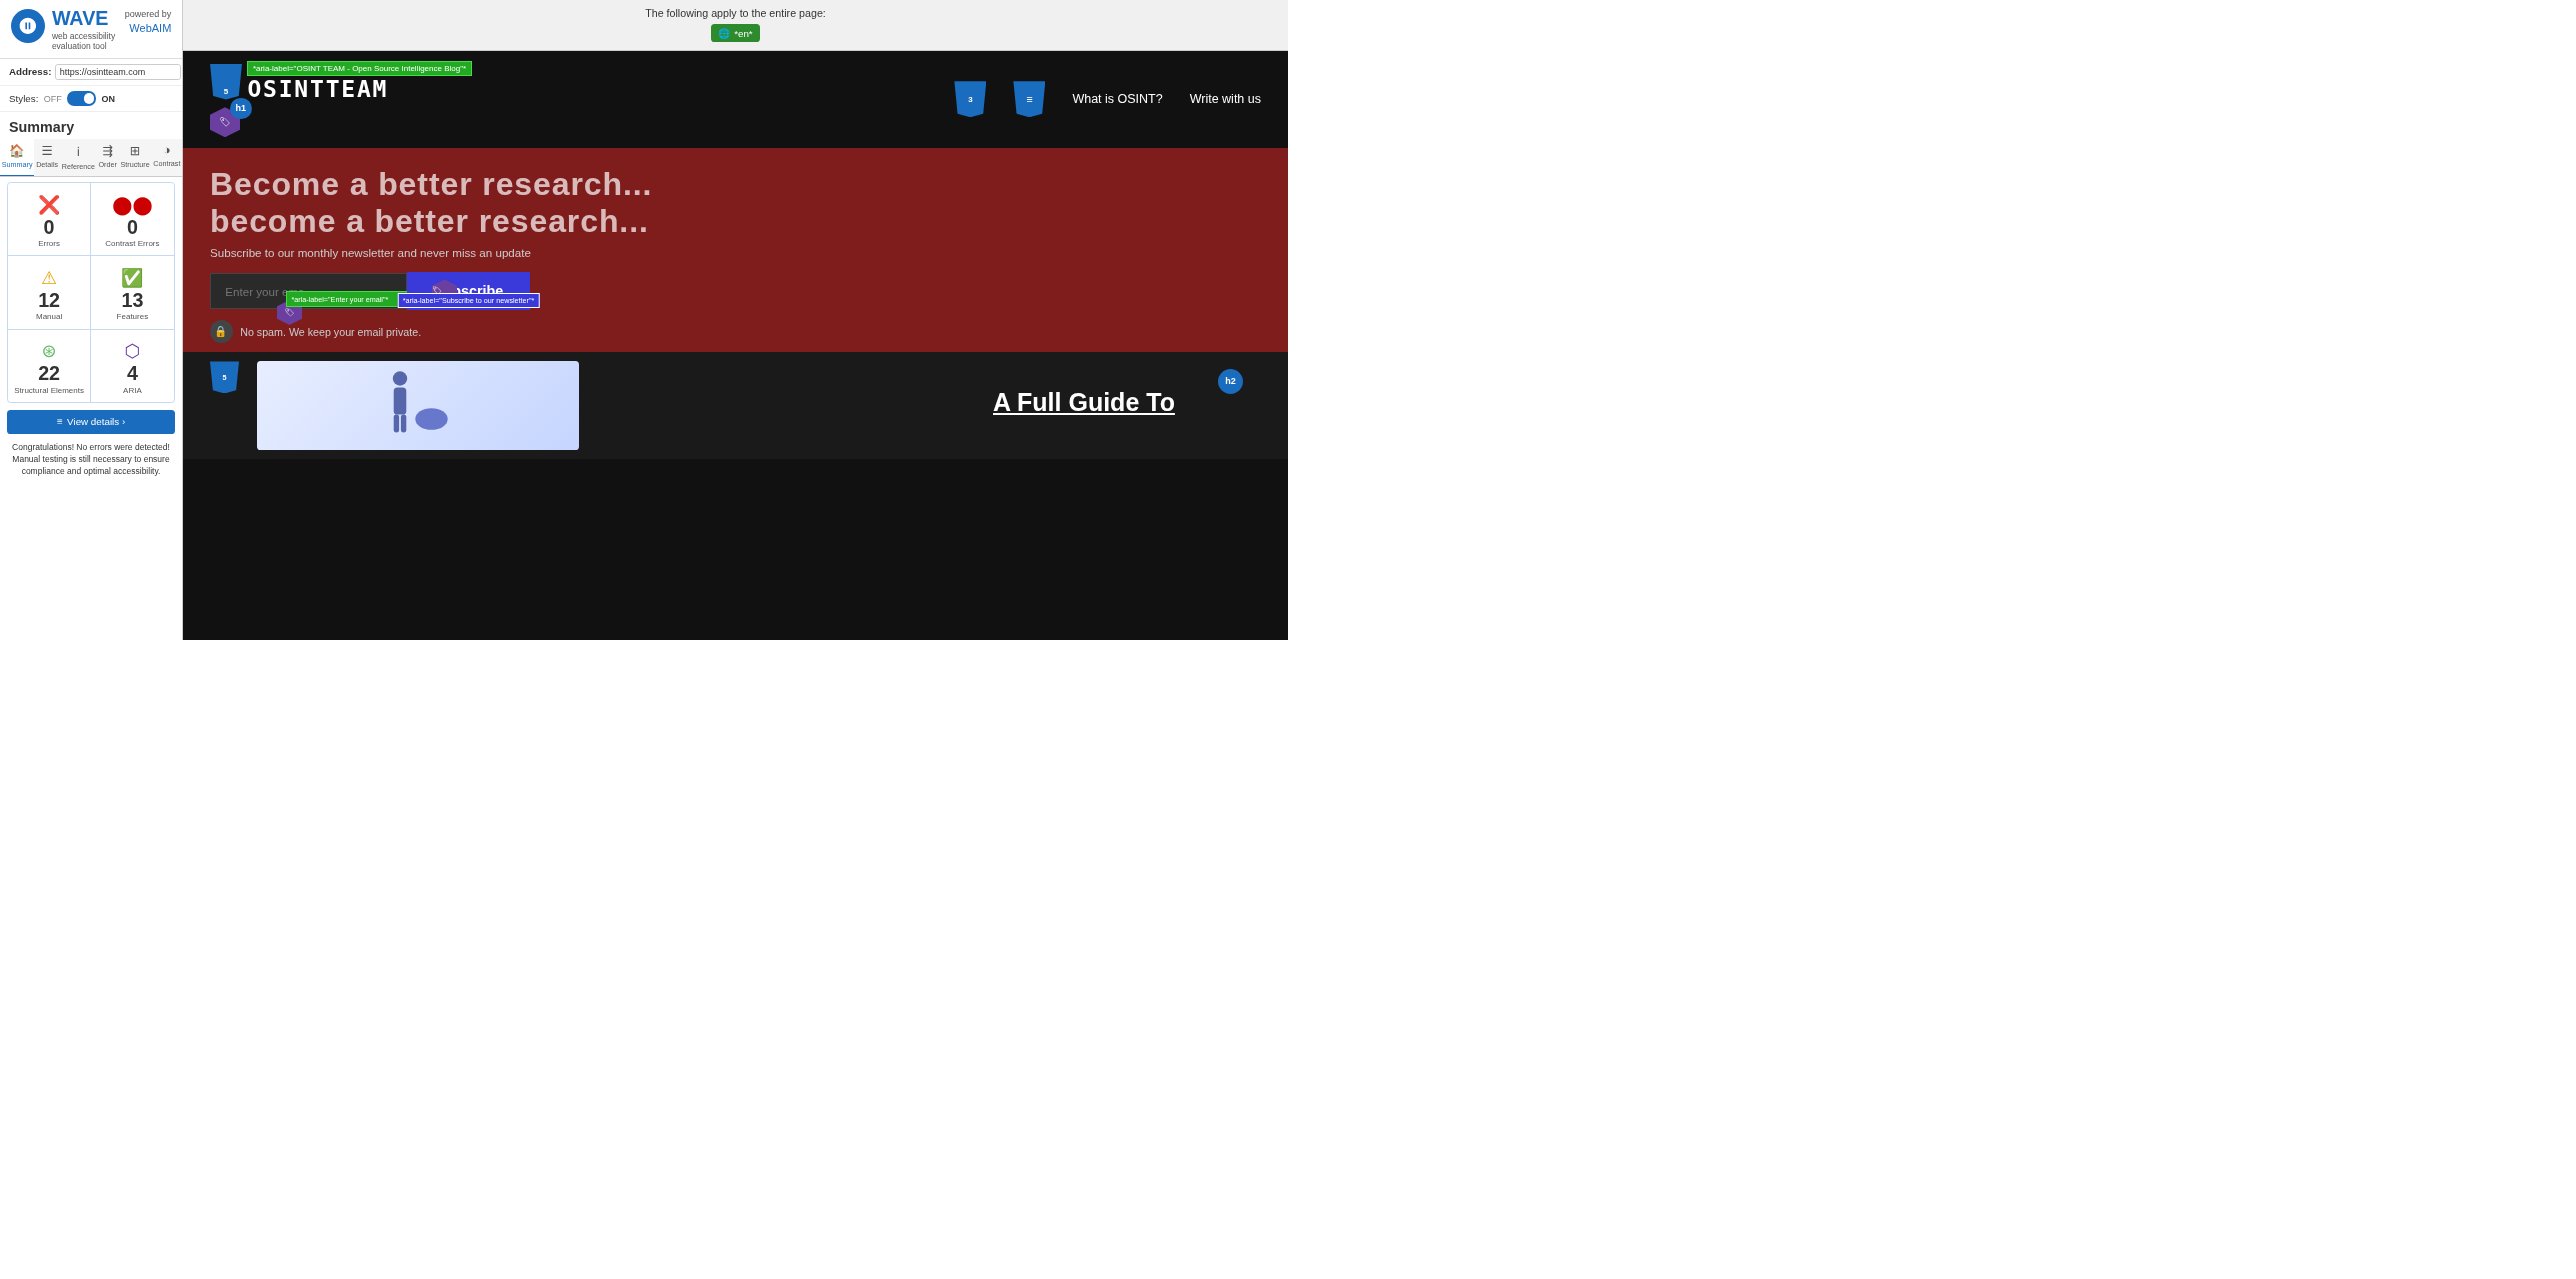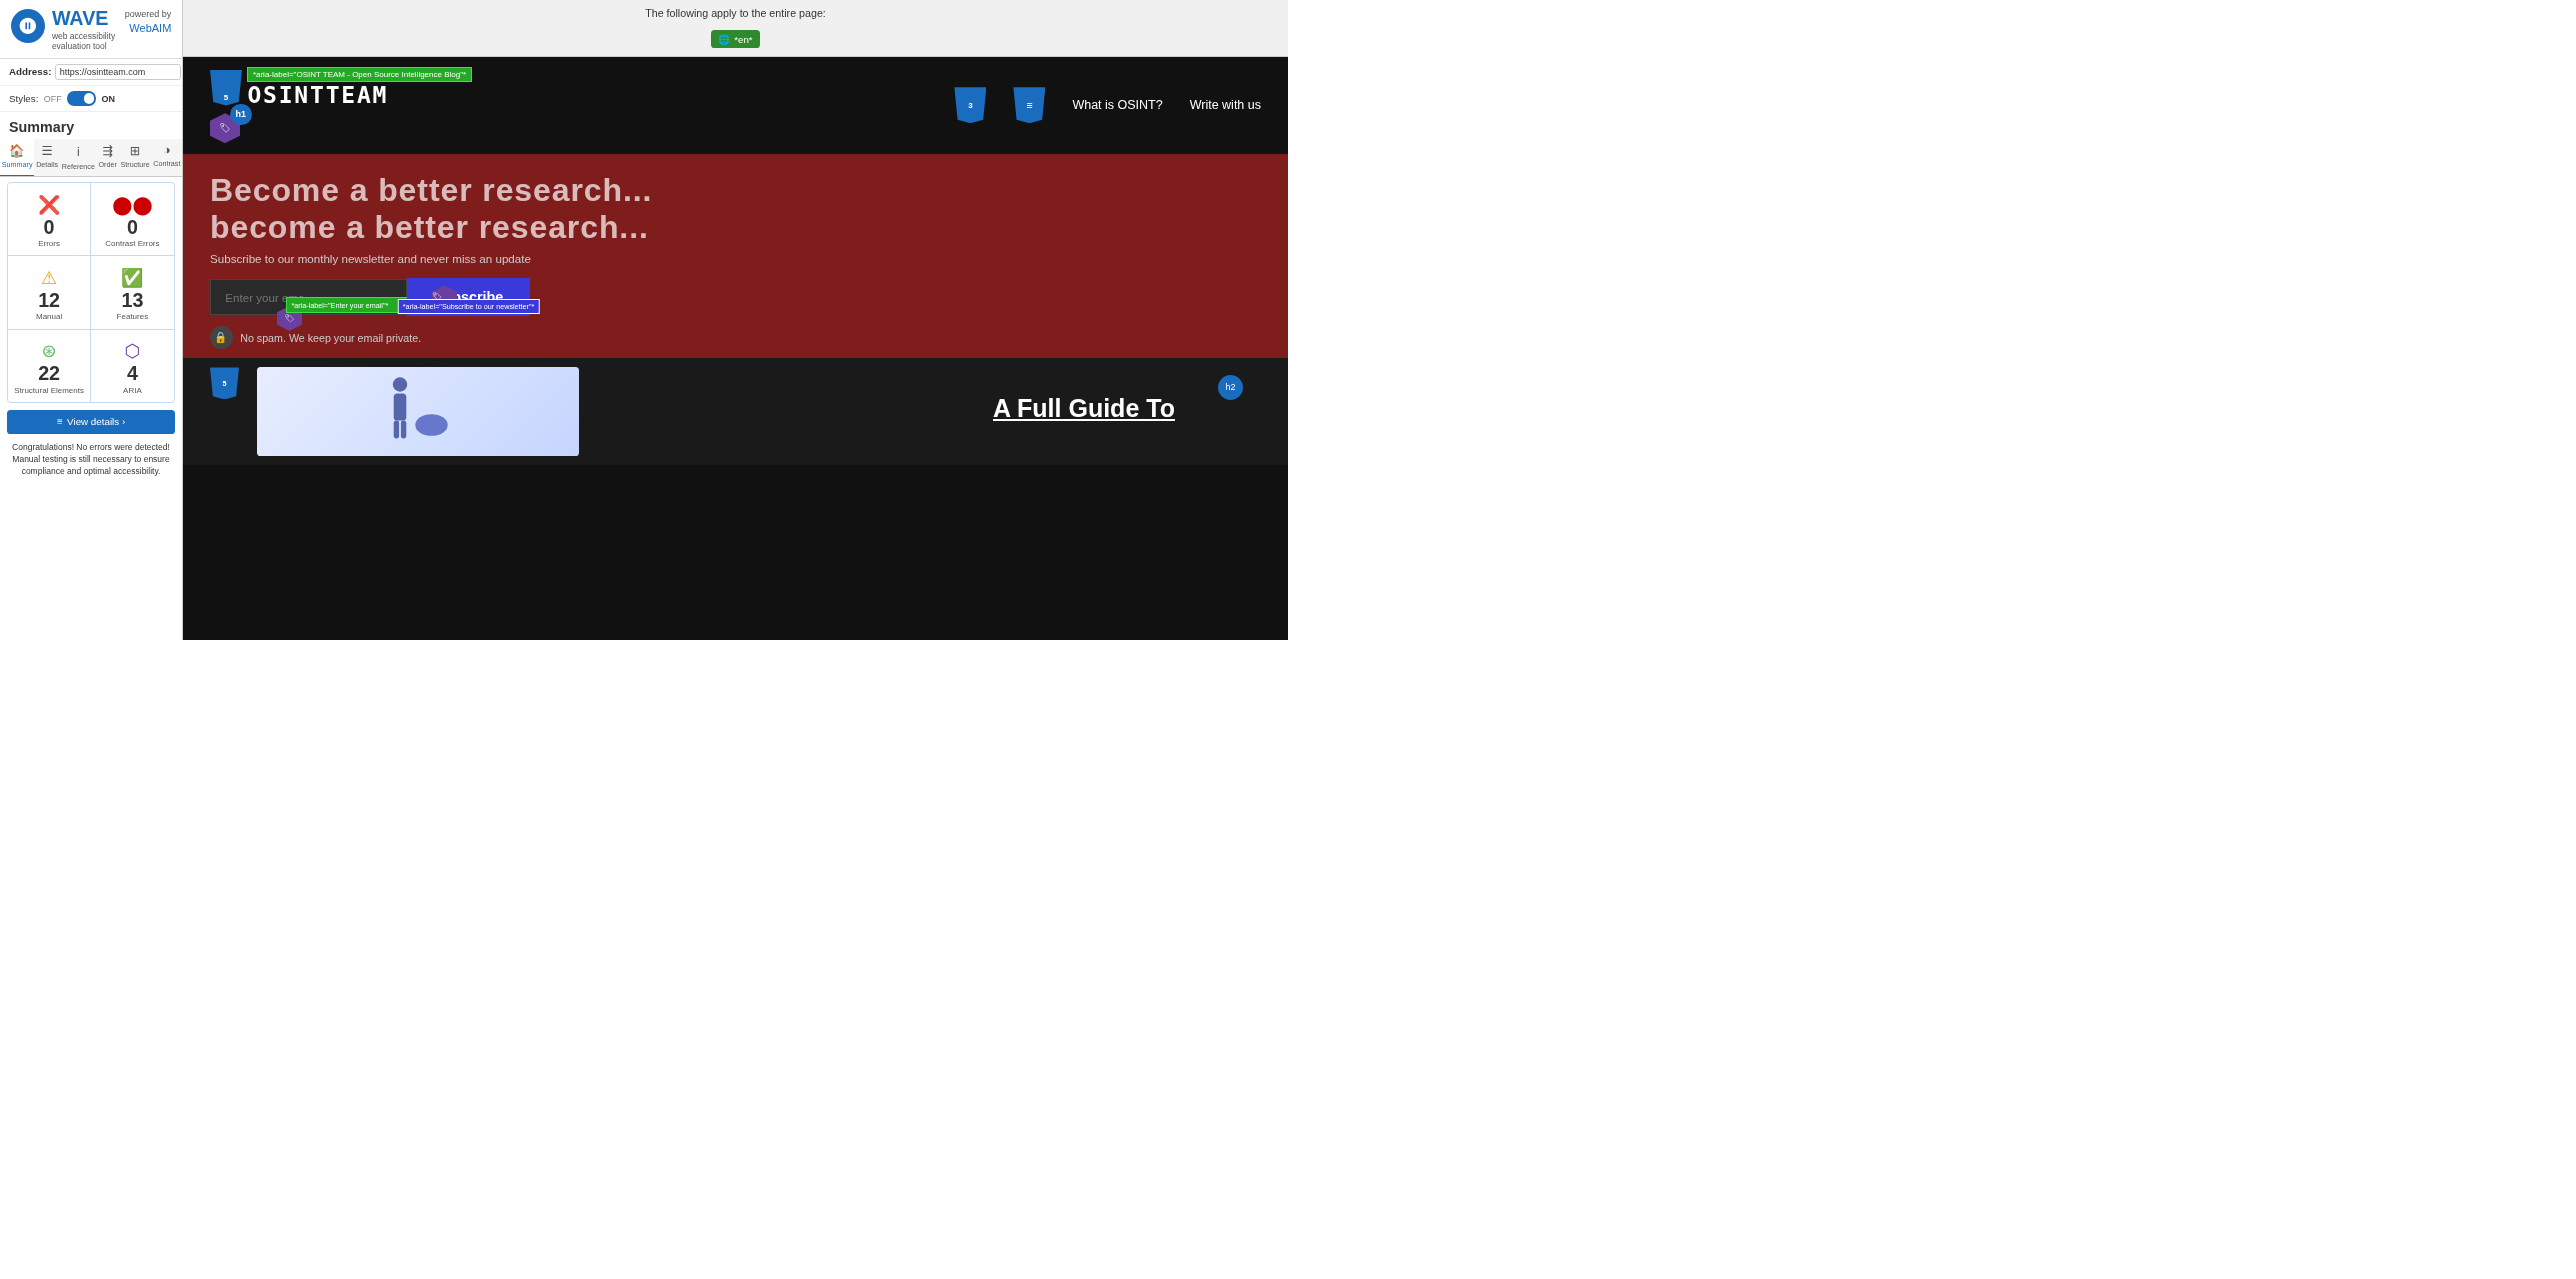--- a/index.html
+++ b/index.html
@@ -172,21 +172,21 @@
       flex-direction: column;
     }
 
     #wave-top-bar {
       background: #f0f0f0;
       border-bottom: 0.9px solid #ccc;
       padding: 7.2px 18px;
       display: flex;
       flex-direction: column;
       align-items: center;
-      gap: 11px;
+      gap: 5px;
     }
     #applies-text { font-size: 10.7px; color: #333; }
     #lang-badge {
       display: flex;
       align-items: center;
       gap: 3.6px;
     }
     .badge-green {
       background: #2d8a2d;
       color: #fff;
@@ -425,21 +425,21 @@
 
     #h2-badge {
       background: #1a6cbe;
       color: #fff;
       border-radius: 50%;
       width: 25px; height: 25px;
       display: flex;
       align-items: center;
       justify-content: center;
       font-size: 9px;
-      font-weight: normal;
+      font-weight: bold;
       position: absolute;
       right: 18px;
       top: 7.2px;
     }
     #full-guide-text {
       color: #fff;
       font-size: 25px;
       font-weight: bold;
       position: absolute;
       right: 0;

